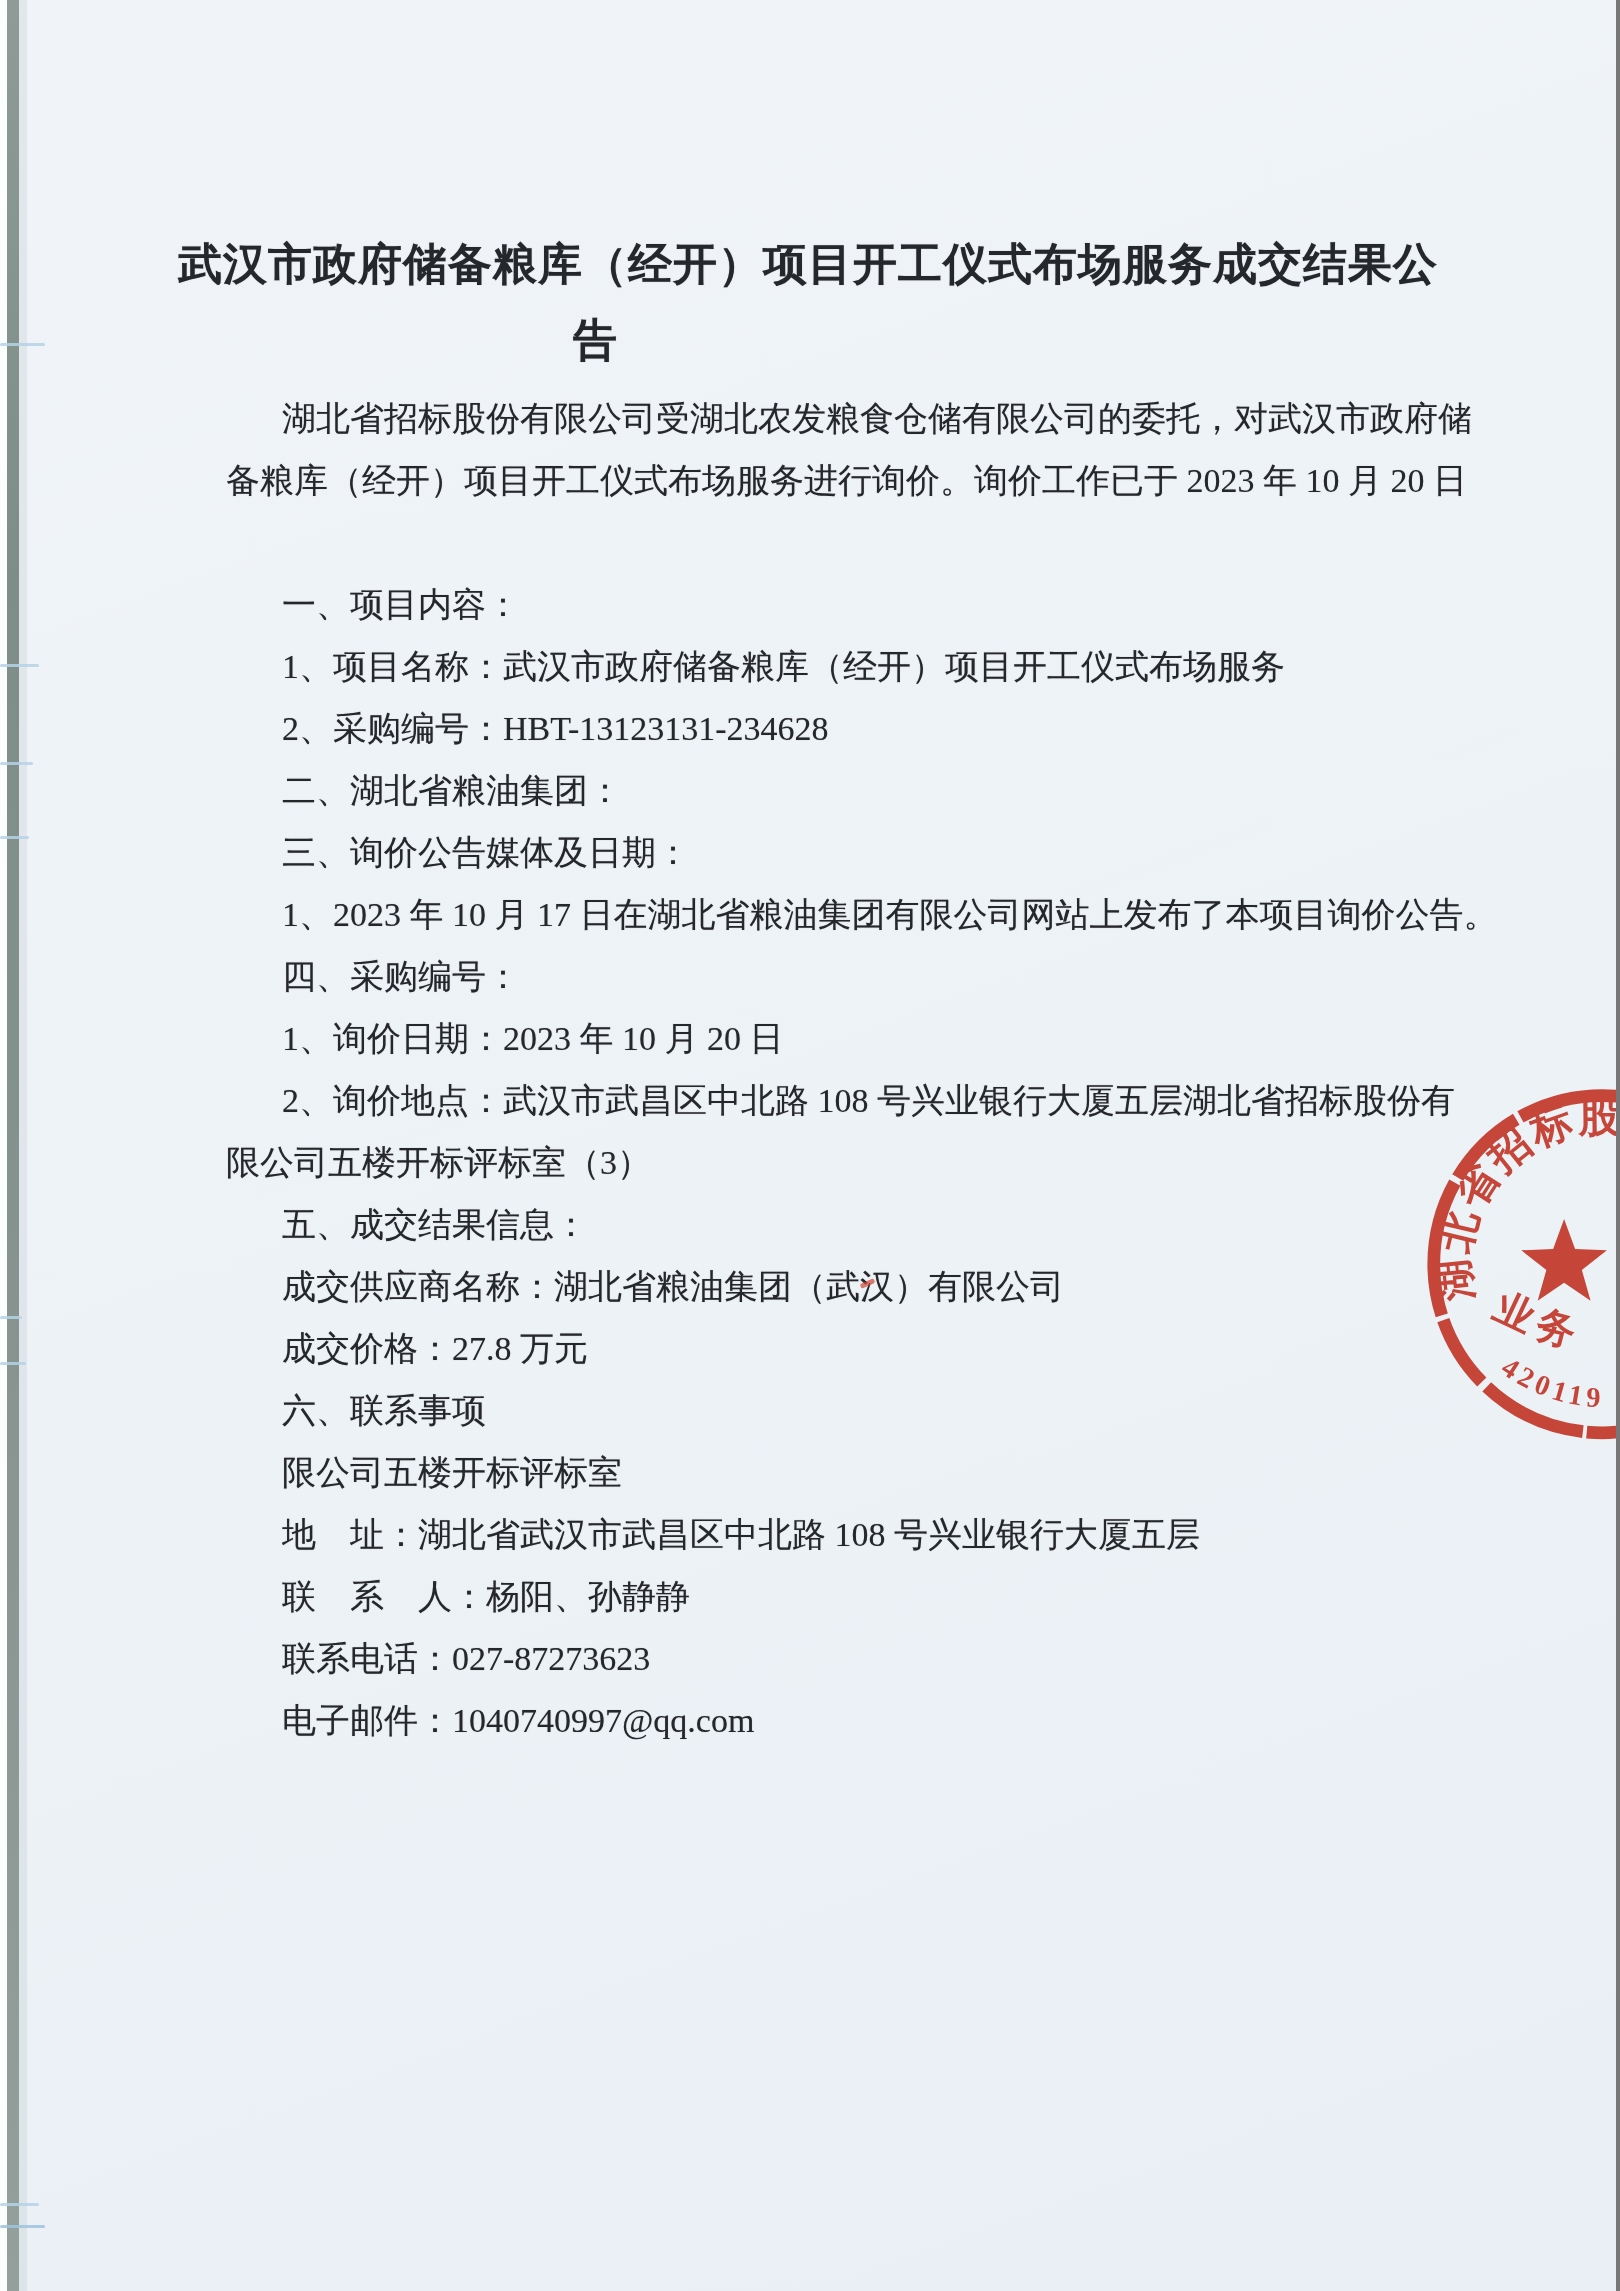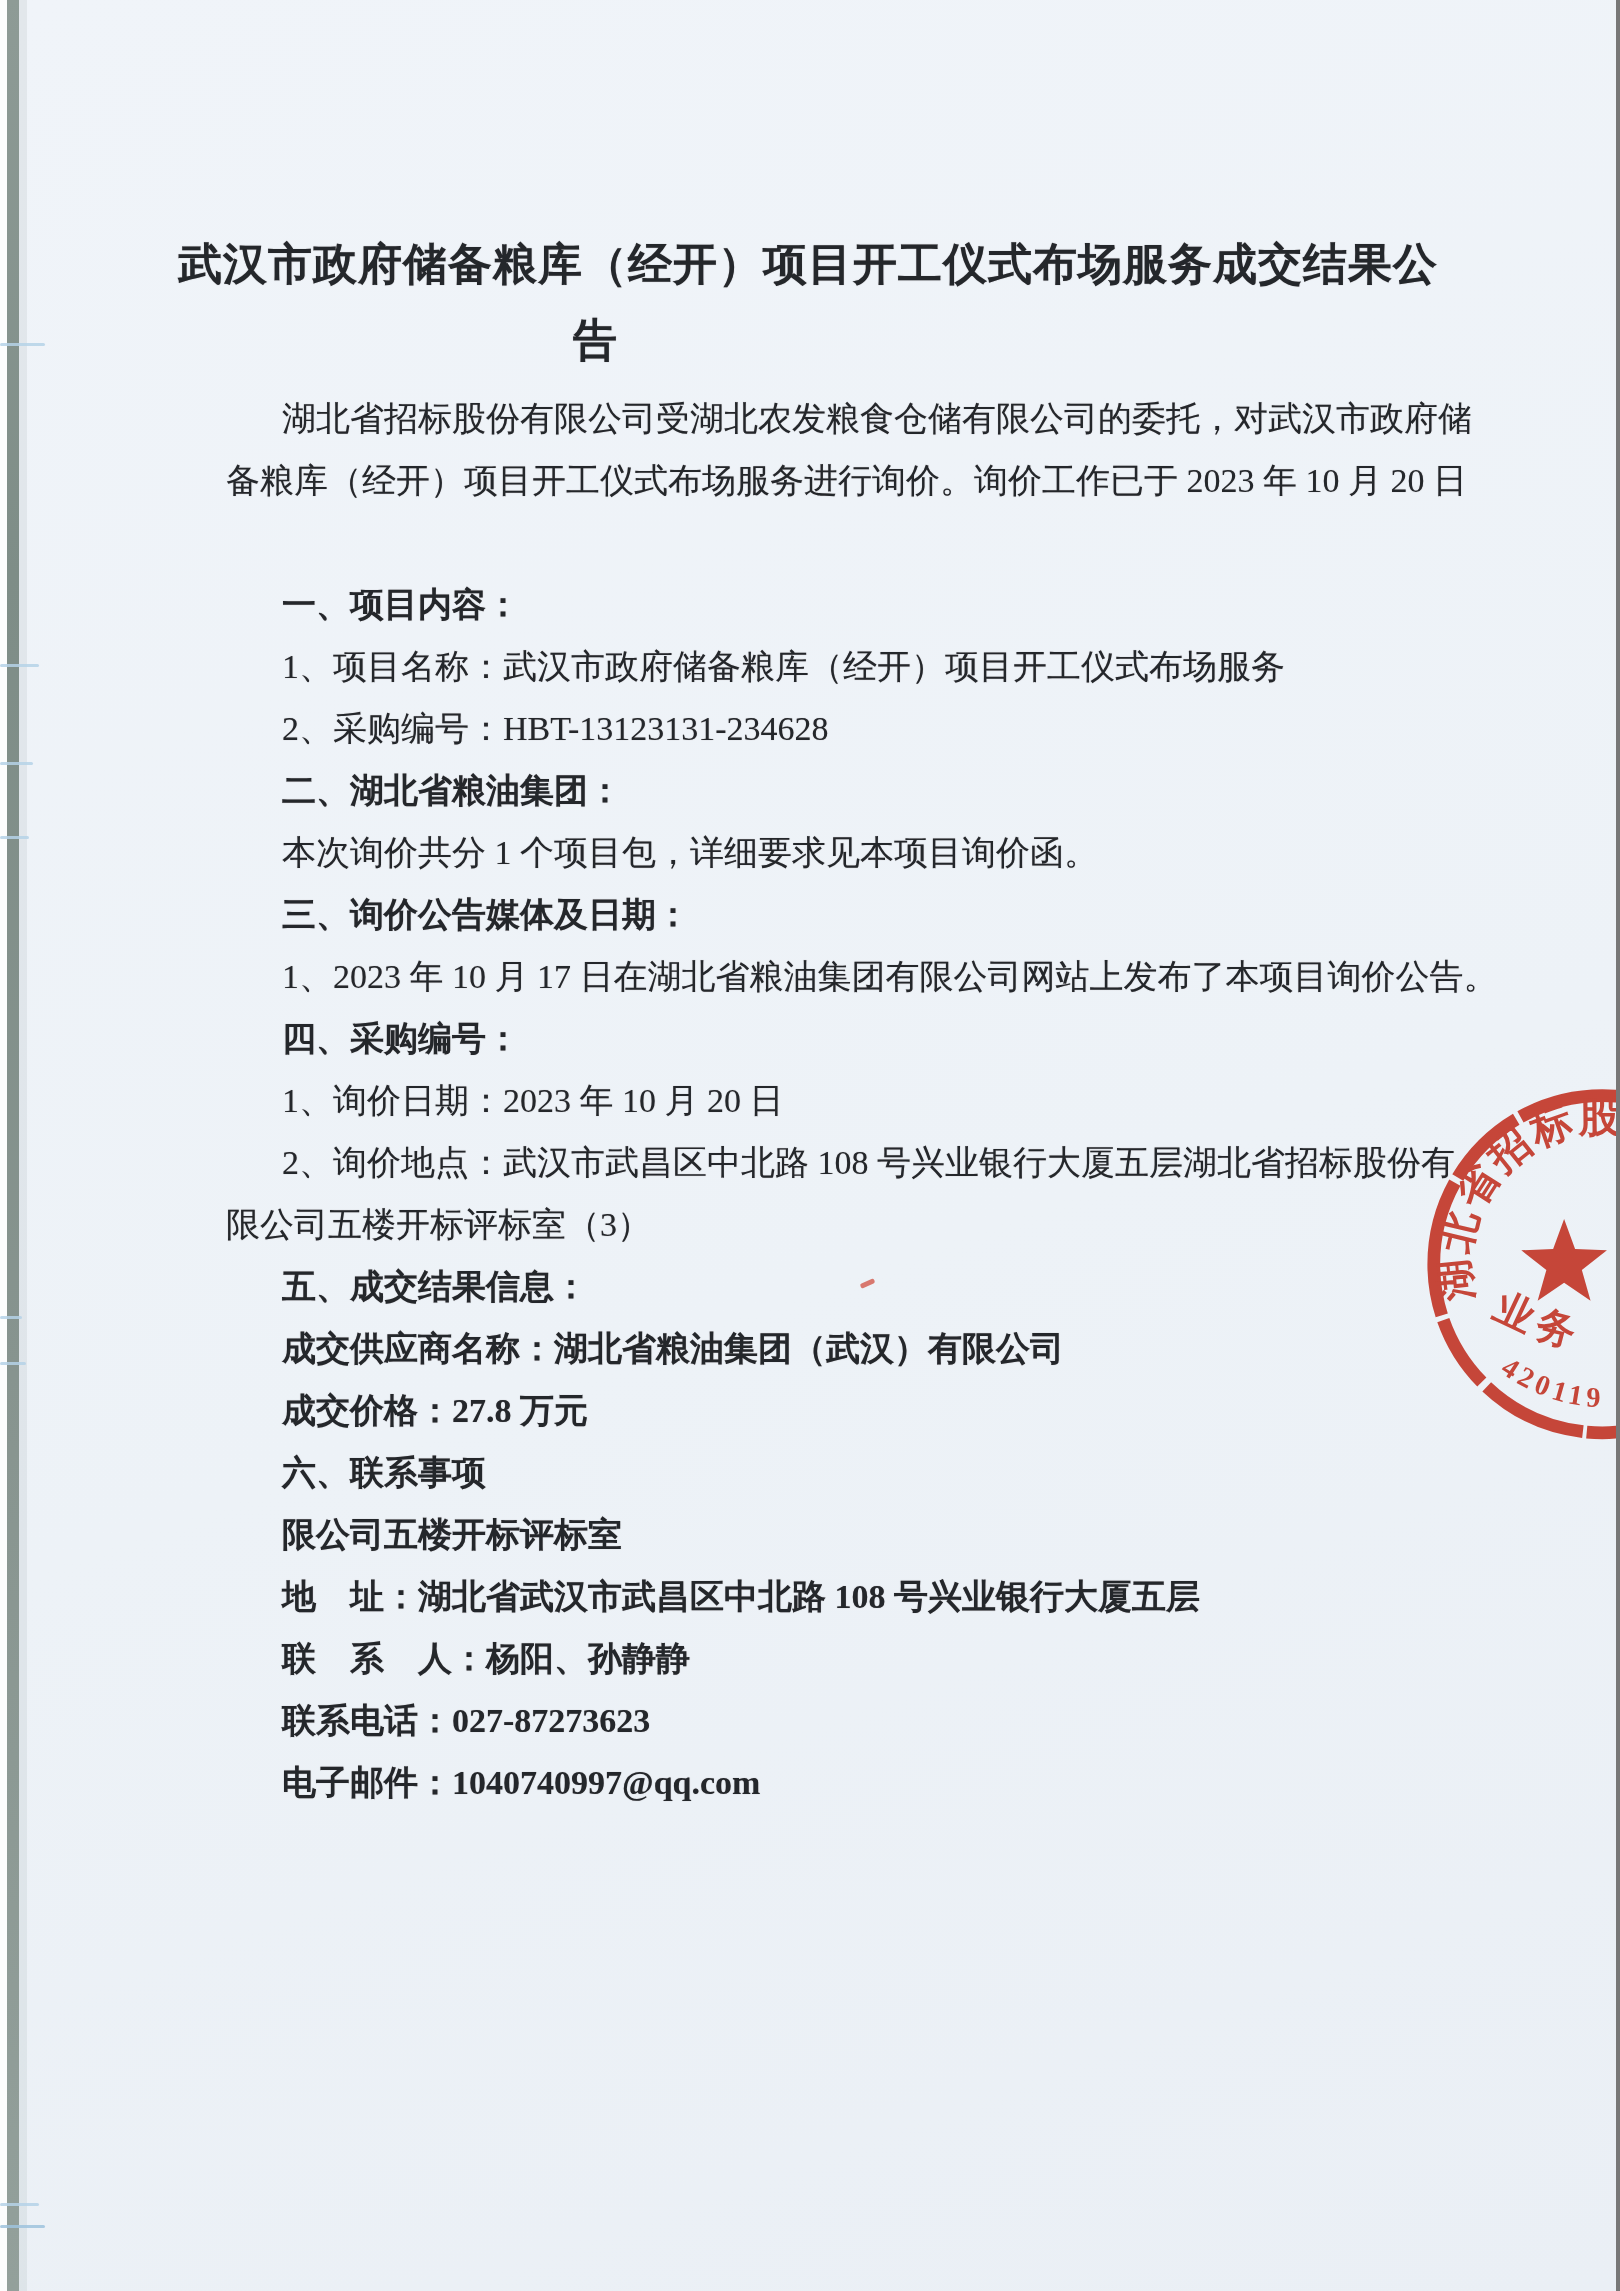--- a/index.html
+++ b/index.html
@@ -17,21 +17,21 @@
 
   .title-line { position:absolute; font-size:44px; font-weight:800; letter-spacing:1px;
     text-shadow:0 0 1px rgba(60,45,45,.45); white-space:nowrap; }
   .title-l1 { left:0; width:100%; top:235px; text-align:center; }
   .title-l2 { left:573px; top:311px; }
 
   .body { position:absolute; left:226px; top:388px; width:1229px;
     font-size:34px; line-height:62px; }
   .line { white-space:nowrap; text-shadow:0 0 1px rgba(70,50,50,.38); }
   .line.ind  { text-indent:56px; }
-  .line.bold { font-weight:700; }
+  .line.bold { font-weight:400; }
   .line.gap  { margin-top:62px; }
 
   .stamp { position:absolute; left:1372px; top:1029px; mix-blend-mode:multiply; }
   .red-dash { position:absolute; left:860px; top:1281px; width:14.7px; height:4.9px;
     background:#ce4434; transform:rotate(-24deg); border-radius:2px; opacity:.7; }
 </style>
 </head>
 <body>
 
 <div class="paper">
@@ -51,21 +51,20 @@
   <div class="title-line title-l1">武汉市政府储备粮库（经开）项目开工仪式布场服务成交结果公</div>
   <div class="title-line title-l2">告</div>
 
   <div class="body">
       <div class="line ind">湖北省招标股份有限公司受湖北农发粮食仓储有限公司的委托，对武汉市政府储</div>
       <div class="line">备粮库（经开）项目开工仪式布场服务进行询价。询价工作已于 2023 年 10 月 20 日</div>
       <div class="line ind bold gap">一、项目内容：</div>
       <div class="line ind">1、项目名称：武汉市政府储备粮库（经开）项目开工仪式布场服务</div>
       <div class="line ind">2、采购编号：HBT-13123131-234628</div>
       <div class="line ind bold">二、湖北省粮油集团：</div>
-      <div class="line ind">本次询价共分 1 个项目包，详细要求见本项目询价函。</div>
       <div class="line ind bold">三、询价公告媒体及日期：</div>
       <div class="line ind">1、2023 年 10 月 17 日在湖北省粮油集团有限公司网站上发布了本项目询价公告。</div>
       <div class="line ind bold">四、采购编号：</div>
       <div class="line ind">1、询价日期：2023 年 10 月 20 日</div>
       <div class="line ind">2、询价地点：武汉市武昌区中北路 108 号兴业银行大厦五层湖北省招标股份有</div>
       <div class="line">限公司五楼开标评标室（3）</div>
       <div class="line ind bold">五、成交结果信息：</div>
       <div class="line ind bold">成交供应商名称：湖北省粮油集团（武汉）有限公司</div>
       <div class="line ind bold">成交价格：27.8 万元</div>
       <div class="line ind bold">六、联系事项</div>

